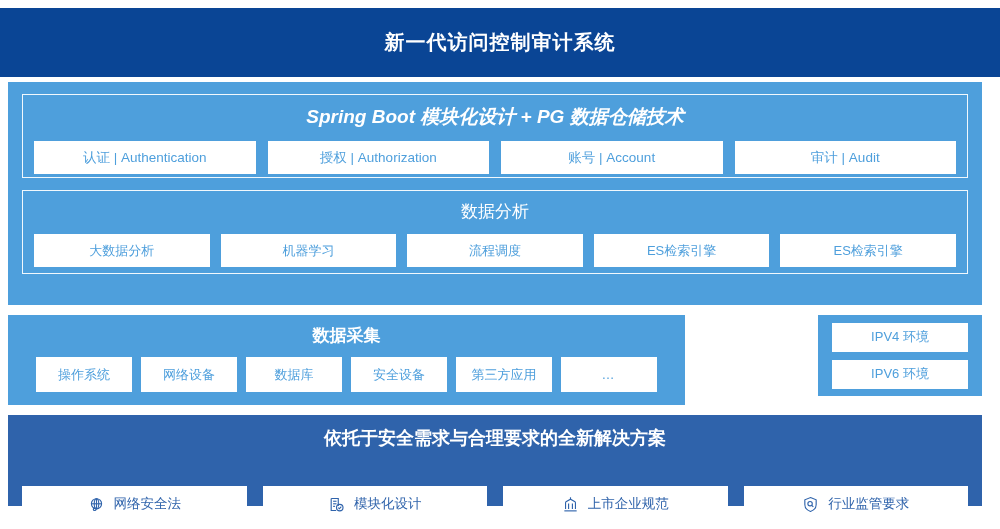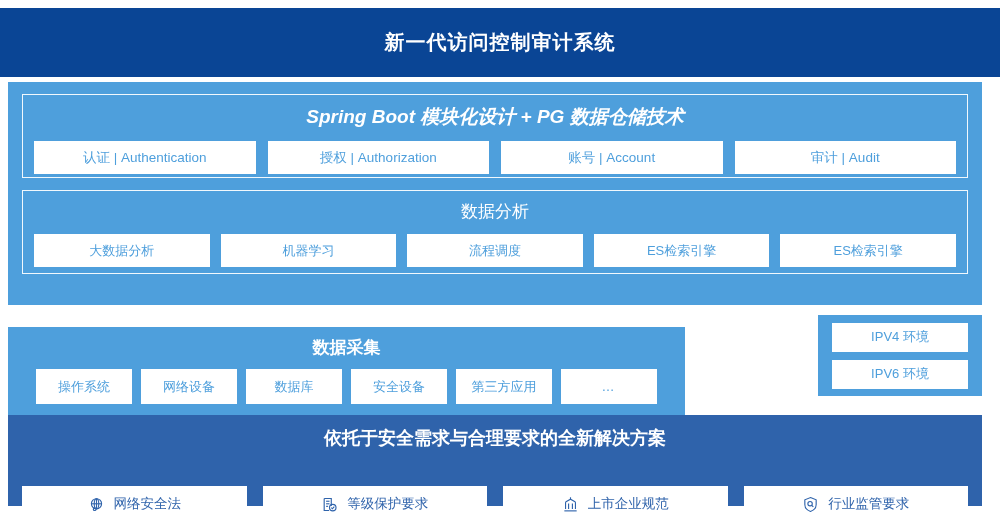--- a/index.html
+++ b/index.html
@@ -72,21 +72,21 @@
   #grp-analysis .group-title{
     font-size:17px;font-weight:normal;margin-top:9px;
   }
   #grp-analysis .chip-row{
     margin-top:11px;padding:0 11px;gap:11px;
   }
   #grp-analysis .chip{flex:1;height:33px;}
 
   
   #collect-panel{
-    left:8px;top:315px;width:677px;height:90px;margin-top:12px;
+    left:8px;top:315px;width:677px;height:90px;
   }
   #collect-panel .group-title{
     font-size:17px;font-weight:bold;color:#fff;margin-top:9px;text-align:center;
   }
   #collect-panel .chip-row{
     margin-top:10px;padding:0 28px;gap:9px;
   }
   #collect-panel .chip{flex:1;height:35px;}
   .chip-ellipsis{letter-spacing:2px;font-size:13px;}
 
@@ -189,21 +189,21 @@
           <svg width="17" height="17" viewBox="0 0 24 24" fill="none" stroke="#2f63ab" stroke-width="1.6">
             <path d="M4.5 3.5h10v10.5"></path>
             <path d="M4.5 3.5v17h7"></path>
             <line x1="7.2" y1="7.4" x2="12" y2="7.4"></line>
             <line x1="7.2" y1="11" x2="12" y2="11"></line>
             <line x1="7.2" y1="14.6" x2="10" y2="14.6"></line>
             <circle cx="16.6" cy="16.4" r="4.6"></circle>
             <polyline points="14.5,16.4 16.1,18 18.8,14.9"></polyline>
           </svg>
         </span>
-        <span>等级保护要求</span>
+        <span>模块化设计</span>
       </div>
 
       <div class="chip chip-mid">
         <span class="chip-icon">
           <svg width="17" height="17" viewBox="0 0 24 24" fill="none" stroke="#2f63ab" stroke-width="1.6">
             <line x1="12" y1="1.8" x2="12" y2="5"></line>
             <polyline points="5,8.6 12,4.6 19,8.6"></polyline>
             <line x1="5" y1="8.6" x2="5" y2="18.4"></line>
             <line x1="19" y1="8.6" x2="19" y2="18.4"></line>
             <line x1="9.3" y1="10.6" x2="9.3" y2="18.4"></line>

